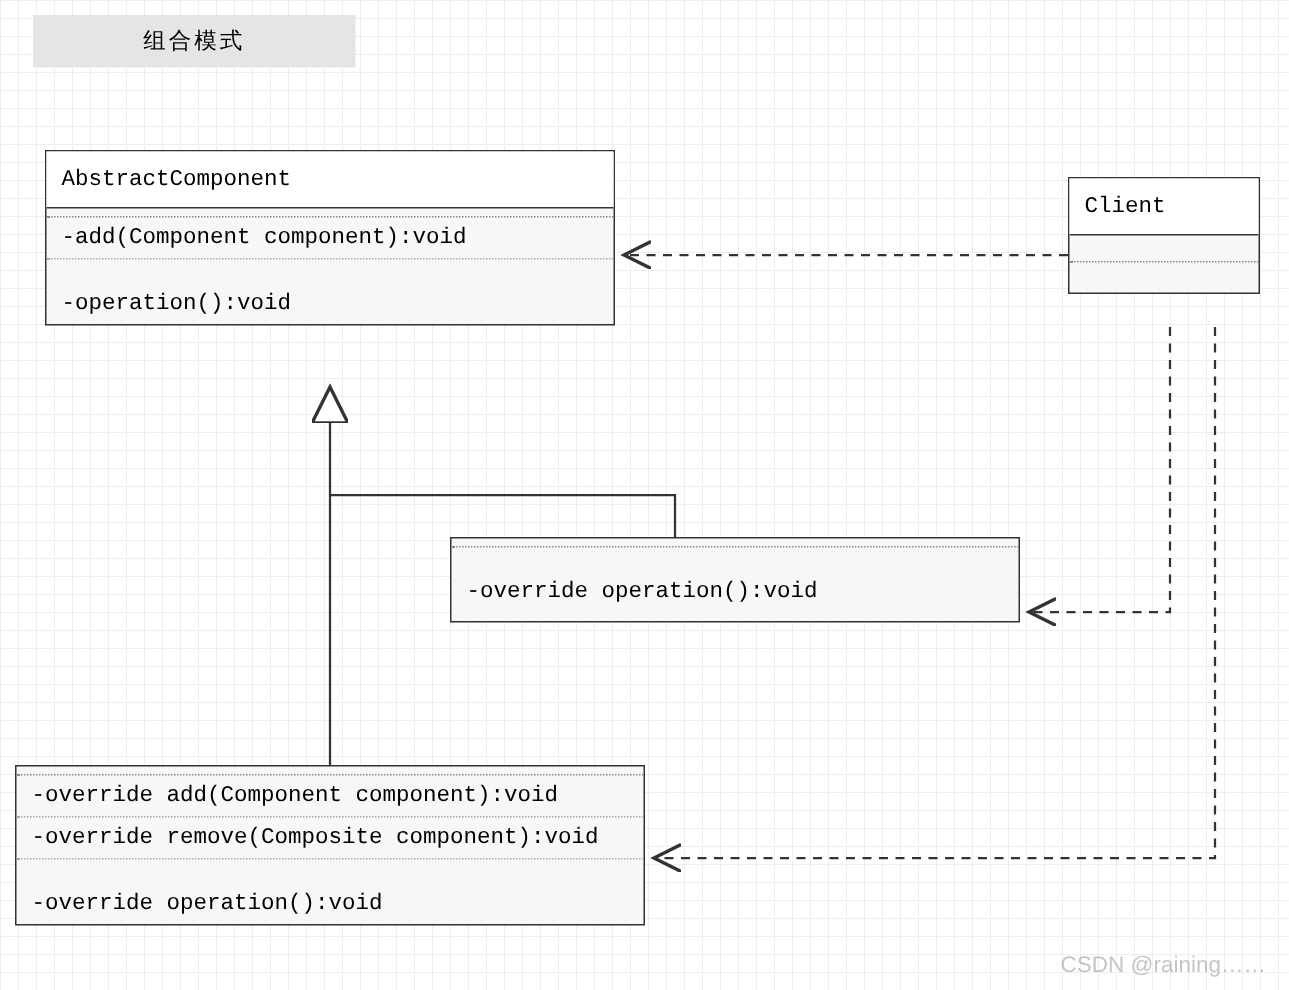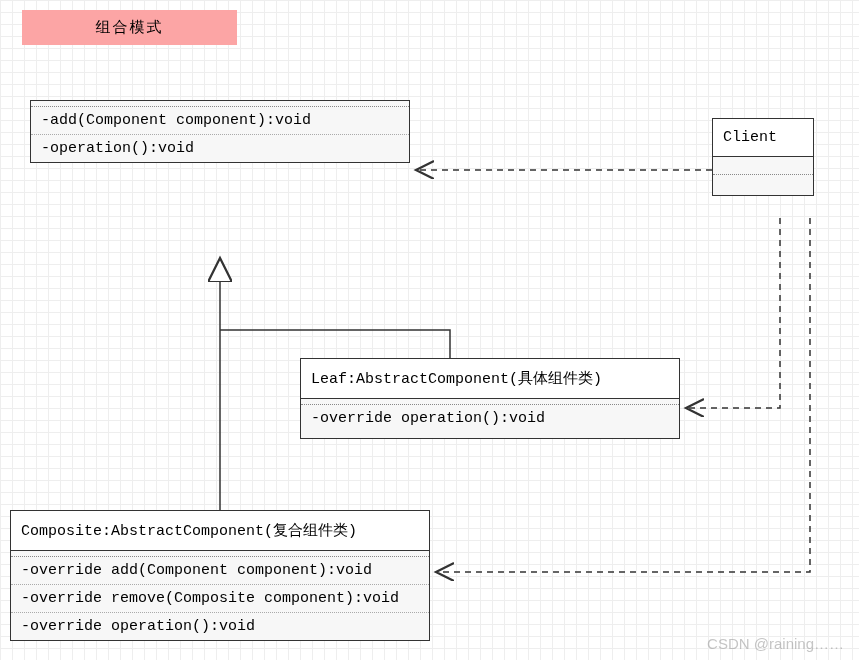--- a/index.html
+++ b/index.html
@@ -17,21 +17,21 @@
       background-size: 12px 12px;
       position: relative;
       overflow: hidden;
     }
     .title-badge {
       position: absolute;
       left: 22px;
       top: 10px;
       width: 215px;
       height: 35px;
-      background: #fca5a5;
+      background: #e5e5e5;
       display: flex;
       align-items: center;
       justify-content: center;
       font-family: "SimSun", serif;
       font-size: 15px;
       letter-spacing: 2px;
     }
     .uml-box {
       position: absolute;
       background: #f7f7f7;
@@ -47,21 +47,21 @@
       border-bottom: 1.5px dotted #888;
       min-height: 6px;
     }
     .uml-ops {
     }
     .uml-row {
       padding: 5px 10px;
       border-bottom: 1px dotted #aaa;
       font-size: 15px;
     }
-    .uml-row:last-child { border-bottom: none; }
+    .uml-row:last-child { border-bottom: none; margin-top: 16px; }
     .spacer { height: 6px; }
     svg.connectors {
       position: absolute;
       left: 0; top: 0;
       width: 859px; height: 660px;
       pointer-events: none;
     }
     .watermark {
       position: absolute;
       right: 15px;
@@ -70,44 +70,43 @@
       font-family: Liberation Sans, sans-serif;
       font-size: 15px;
     }
   </style>
 </head>
 <body>
 
 <div class="title-badge">组合模式</div>
 
 <div class="uml-box" style="left:30px; top:100px; width:380px;">
+  <div class="uml-title">AbstractComponent</div>
   <div class="uml-attrs"></div>
   <div class="uml-ops">
     <div class="uml-row">-add(Component component):void</div>
     <div class="uml-row">-operation():void</div>
   </div>
 </div>
 
-<div class="uml-box" style="left:712px; top:118px; width:102px;">
+<div class="uml-box" style="left:712px; top:118px; width:128px;">
   <div class="uml-title">Client</div>
   <div class="uml-attrs" style="min-height:18px;"></div>
   <div class="uml-ops" style="min-height:20px;"></div>
 </div>
 
 <div class="uml-box" style="left:300px; top:358px; width:380px;">
-  <div class="uml-title">Leaf:AbstractComponent(具体组件类)</div>
   <div class="uml-attrs"></div>
   <div class="uml-ops">
     <div class="uml-row">-override operation():void</div>
   </div>
   <div class="spacer"></div>
 </div>
 
 <div class="uml-box" style="left:10px; top:510px; width:420px;">
-  <div class="uml-title">Composite:AbstractComponent(复合组件类)</div>
   <div class="uml-attrs"></div>
   <div class="uml-ops">
     <div class="uml-row">-override add(Component component):void</div>
     <div class="uml-row">-override remove(Composite component):void</div>
     <div class="uml-row">-override operation():void</div>
   </div>
 </div>
 
 <svg class="connectors">
   <defs>

